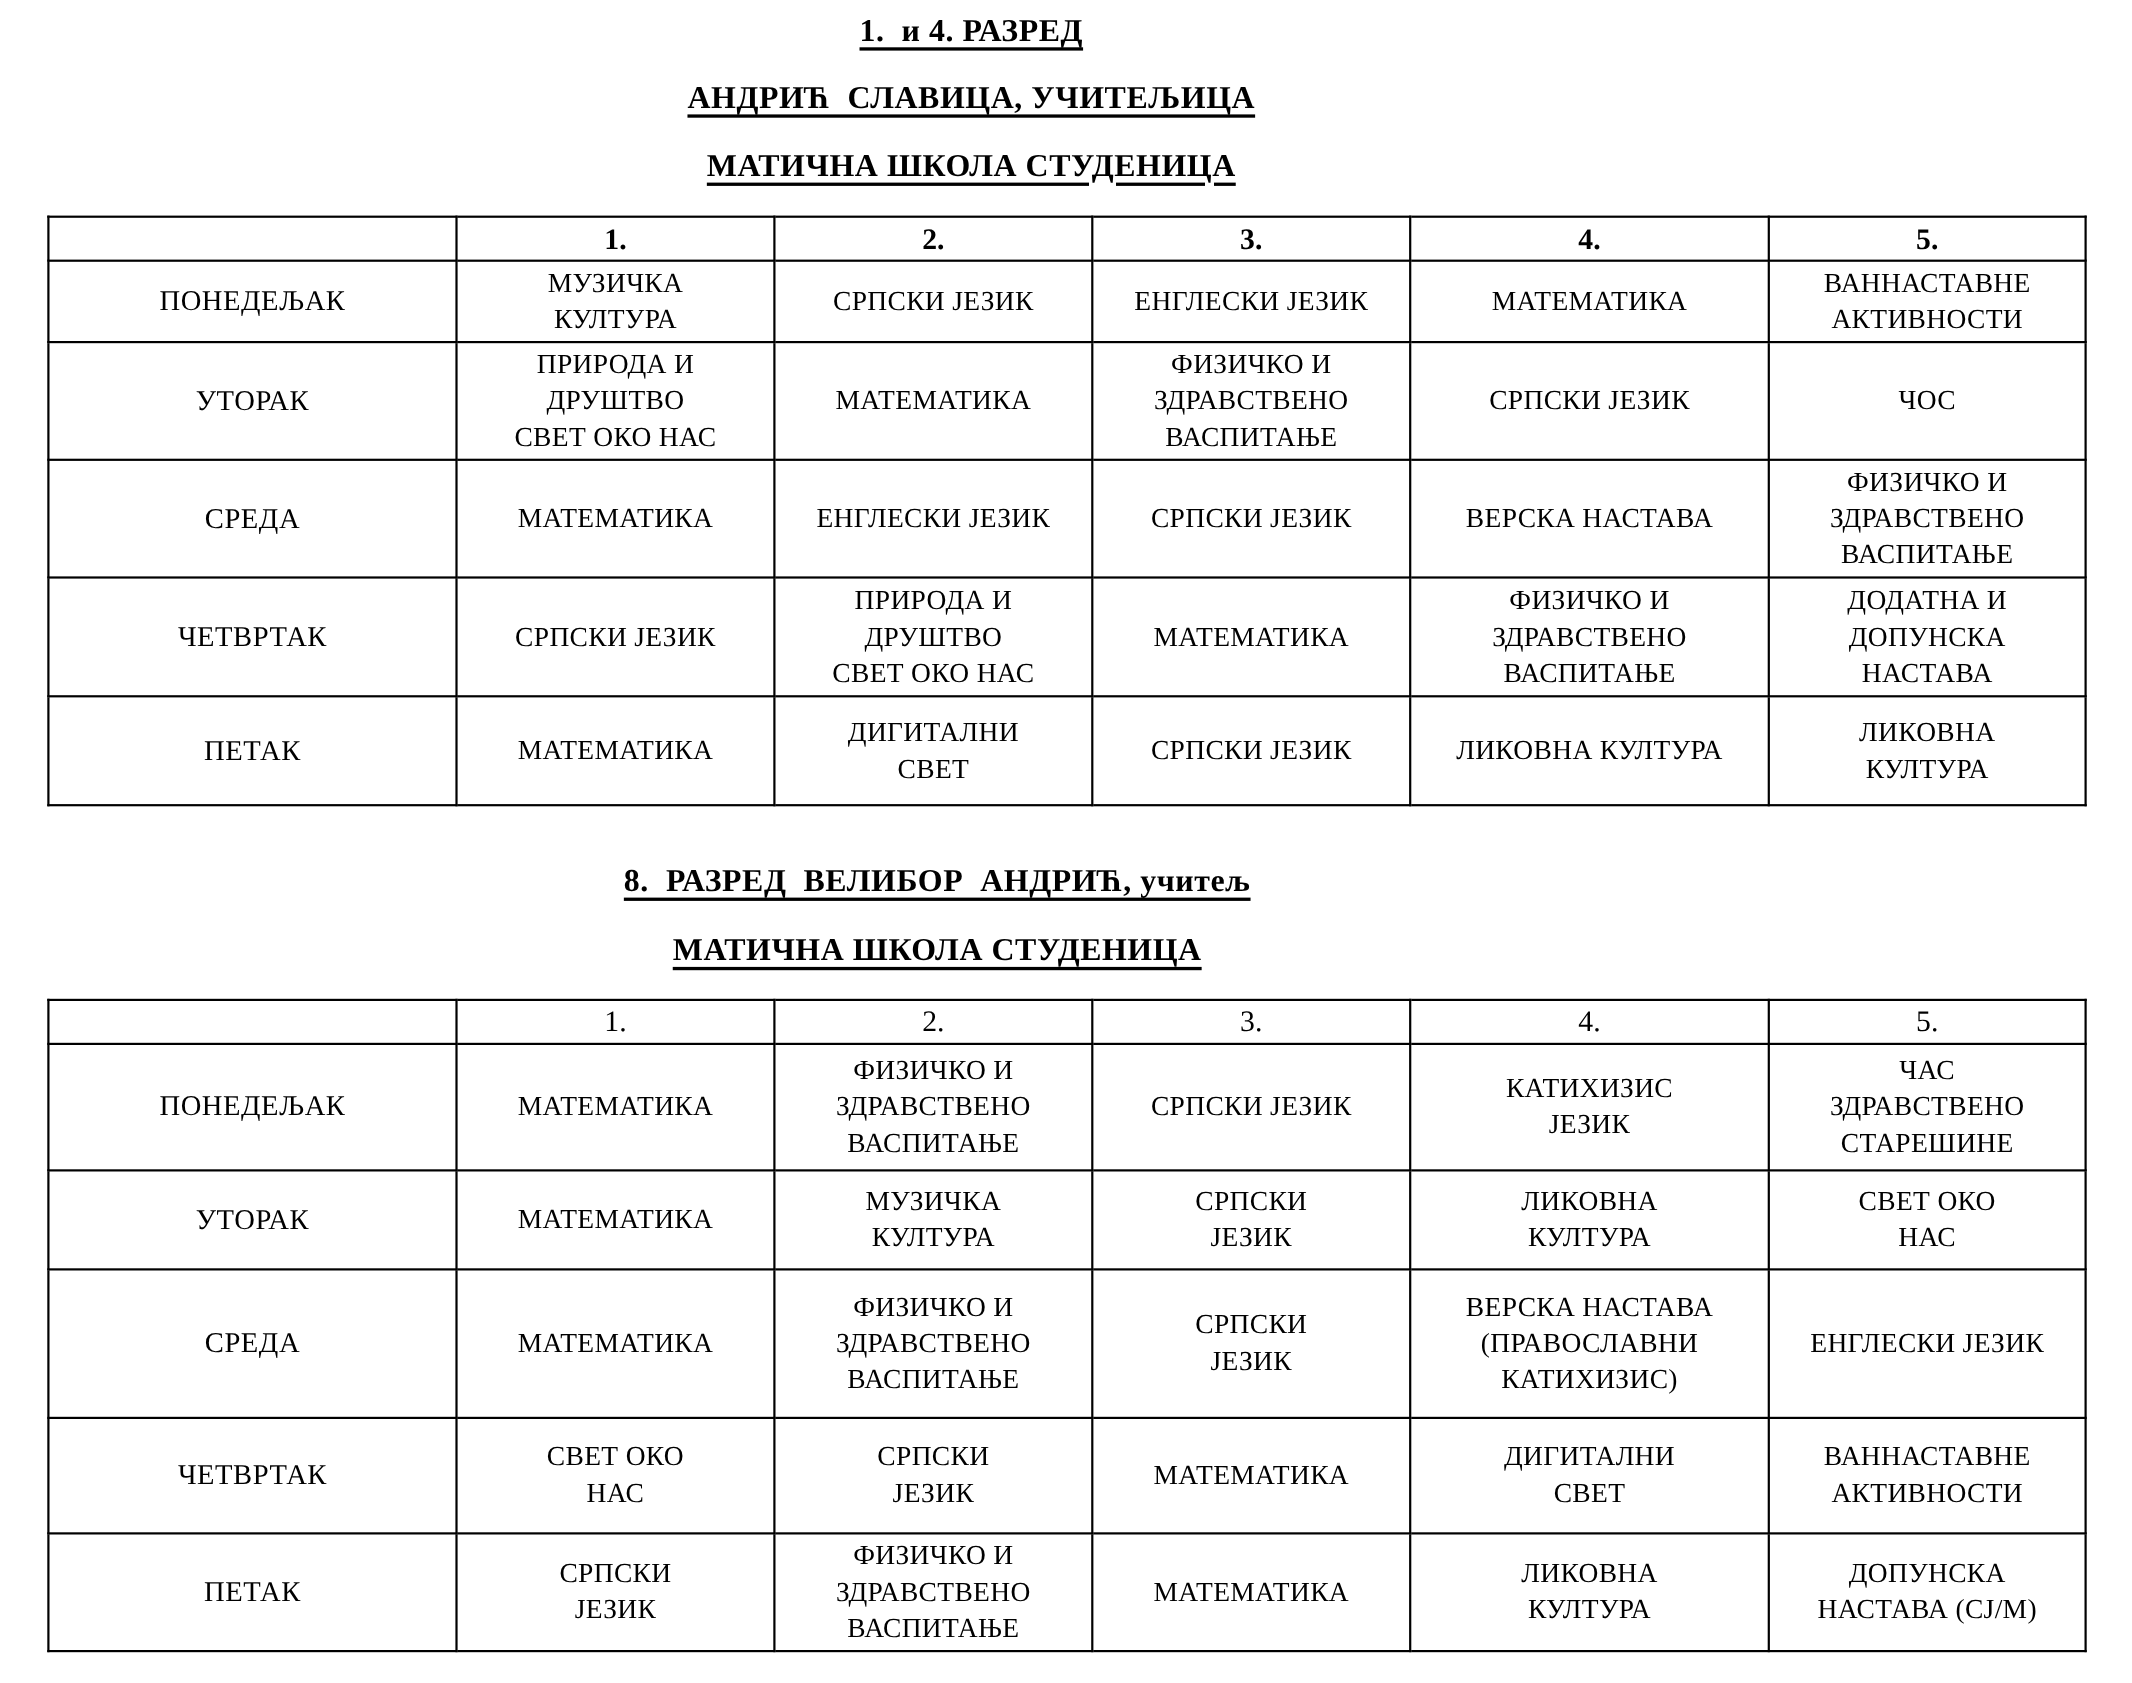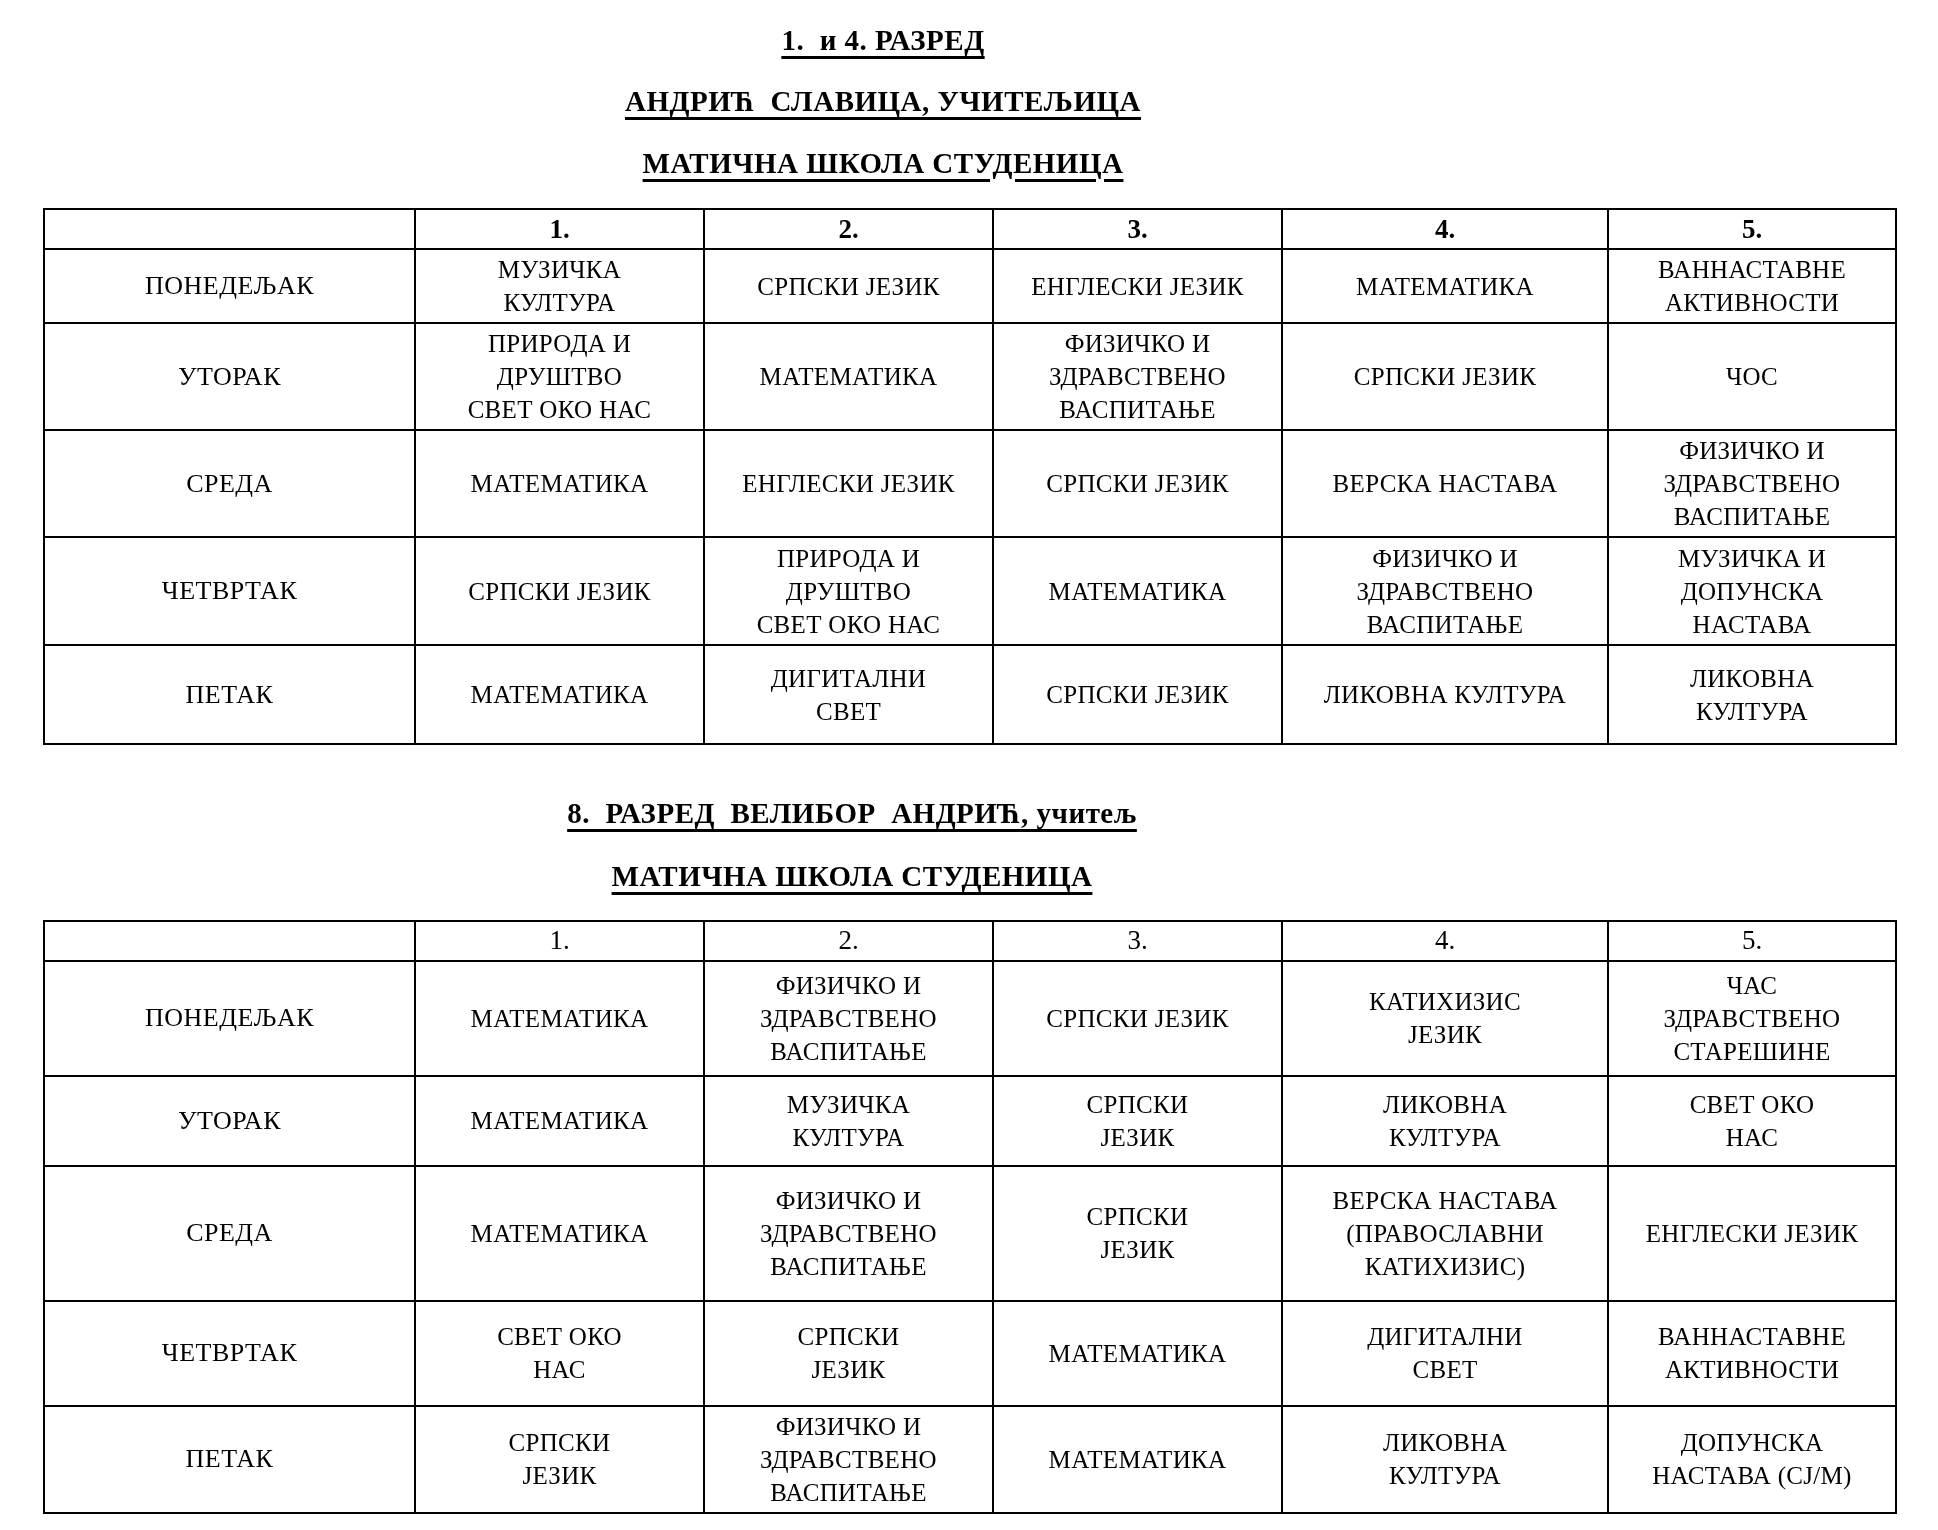--- a/index.html
+++ b/index.html
@@ -8,21 +8,21 @@
     background: #ffffff;
   }
   body {
     width: 1938px;
     min-height: 1530px;
     font-family: "Liberation Serif", "DejaVu Serif", serif;
     color: #000000;
     -webkit-font-smoothing: antialiased;
   }
   .page {
-    padding-top: 24px;
+    padding-top: 12px;
     width: 1938px;
   }
   .doc-title {
     font-size: 29px;
     font-weight: bold;
     text-align: center;
     text-decoration: underline;
     text-decoration-thickness: 2.5px;
     text-underline-offset: 6px;
     margin: 0 0 28px 0;
@@ -154,21 +154,21 @@
           <tr>
             <td class="day">ЧЕТВРТАК</td>
             <td class="subject">СРПСКИ ЈЕЗИК</td>
             <td class="subject">ПРИРОДА И
 ДРУШТВО
 СВЕТ ОКО НАС</td>
             <td class="subject">МАТЕМАТИКА</td>
             <td class="subject">ФИЗИЧКО И
 ЗДРАВСТВЕНО
 ВАСПИТАЊЕ</td>
-            <td class="subject">МУЗИЧКА И
+            <td class="subject">ДОДАТНА И
 ДОПУНСКА
 НАСТАВА</td>
           </tr>
           <tr>
             <td class="day">ПЕТАК</td>
             <td class="subject">МАТЕМАТИКА</td>
             <td class="subject">ДИГИТАЛНИ
 СВЕТ</td>
             <td class="subject">СРПСКИ ЈЕЗИК</td>
             <td class="subject">ЛИКОВНА КУЛТУРА</td>

